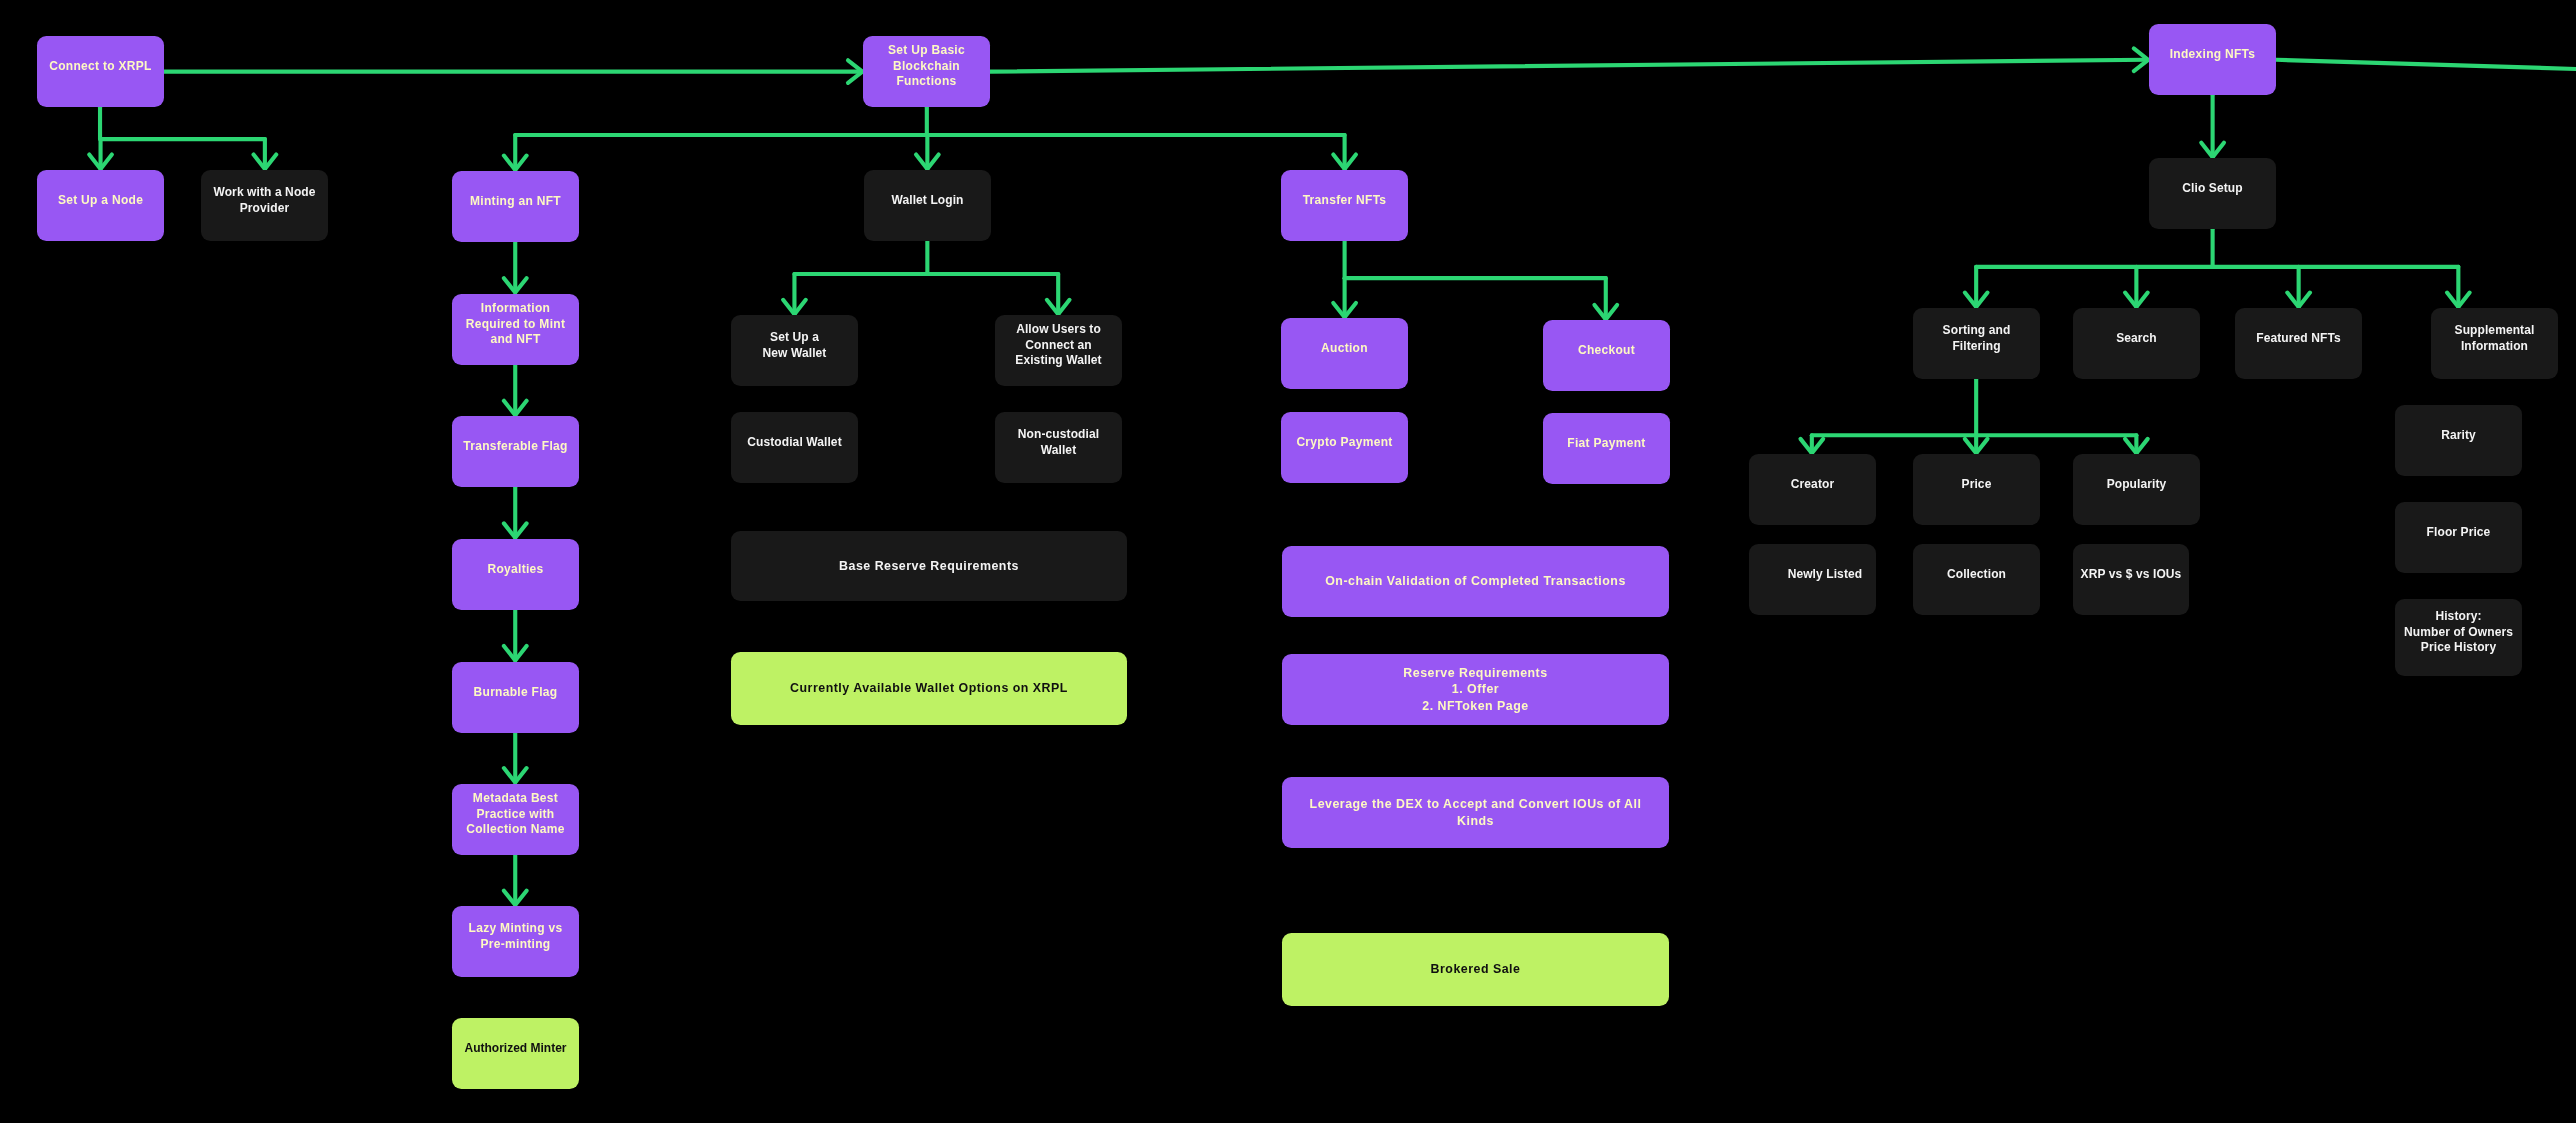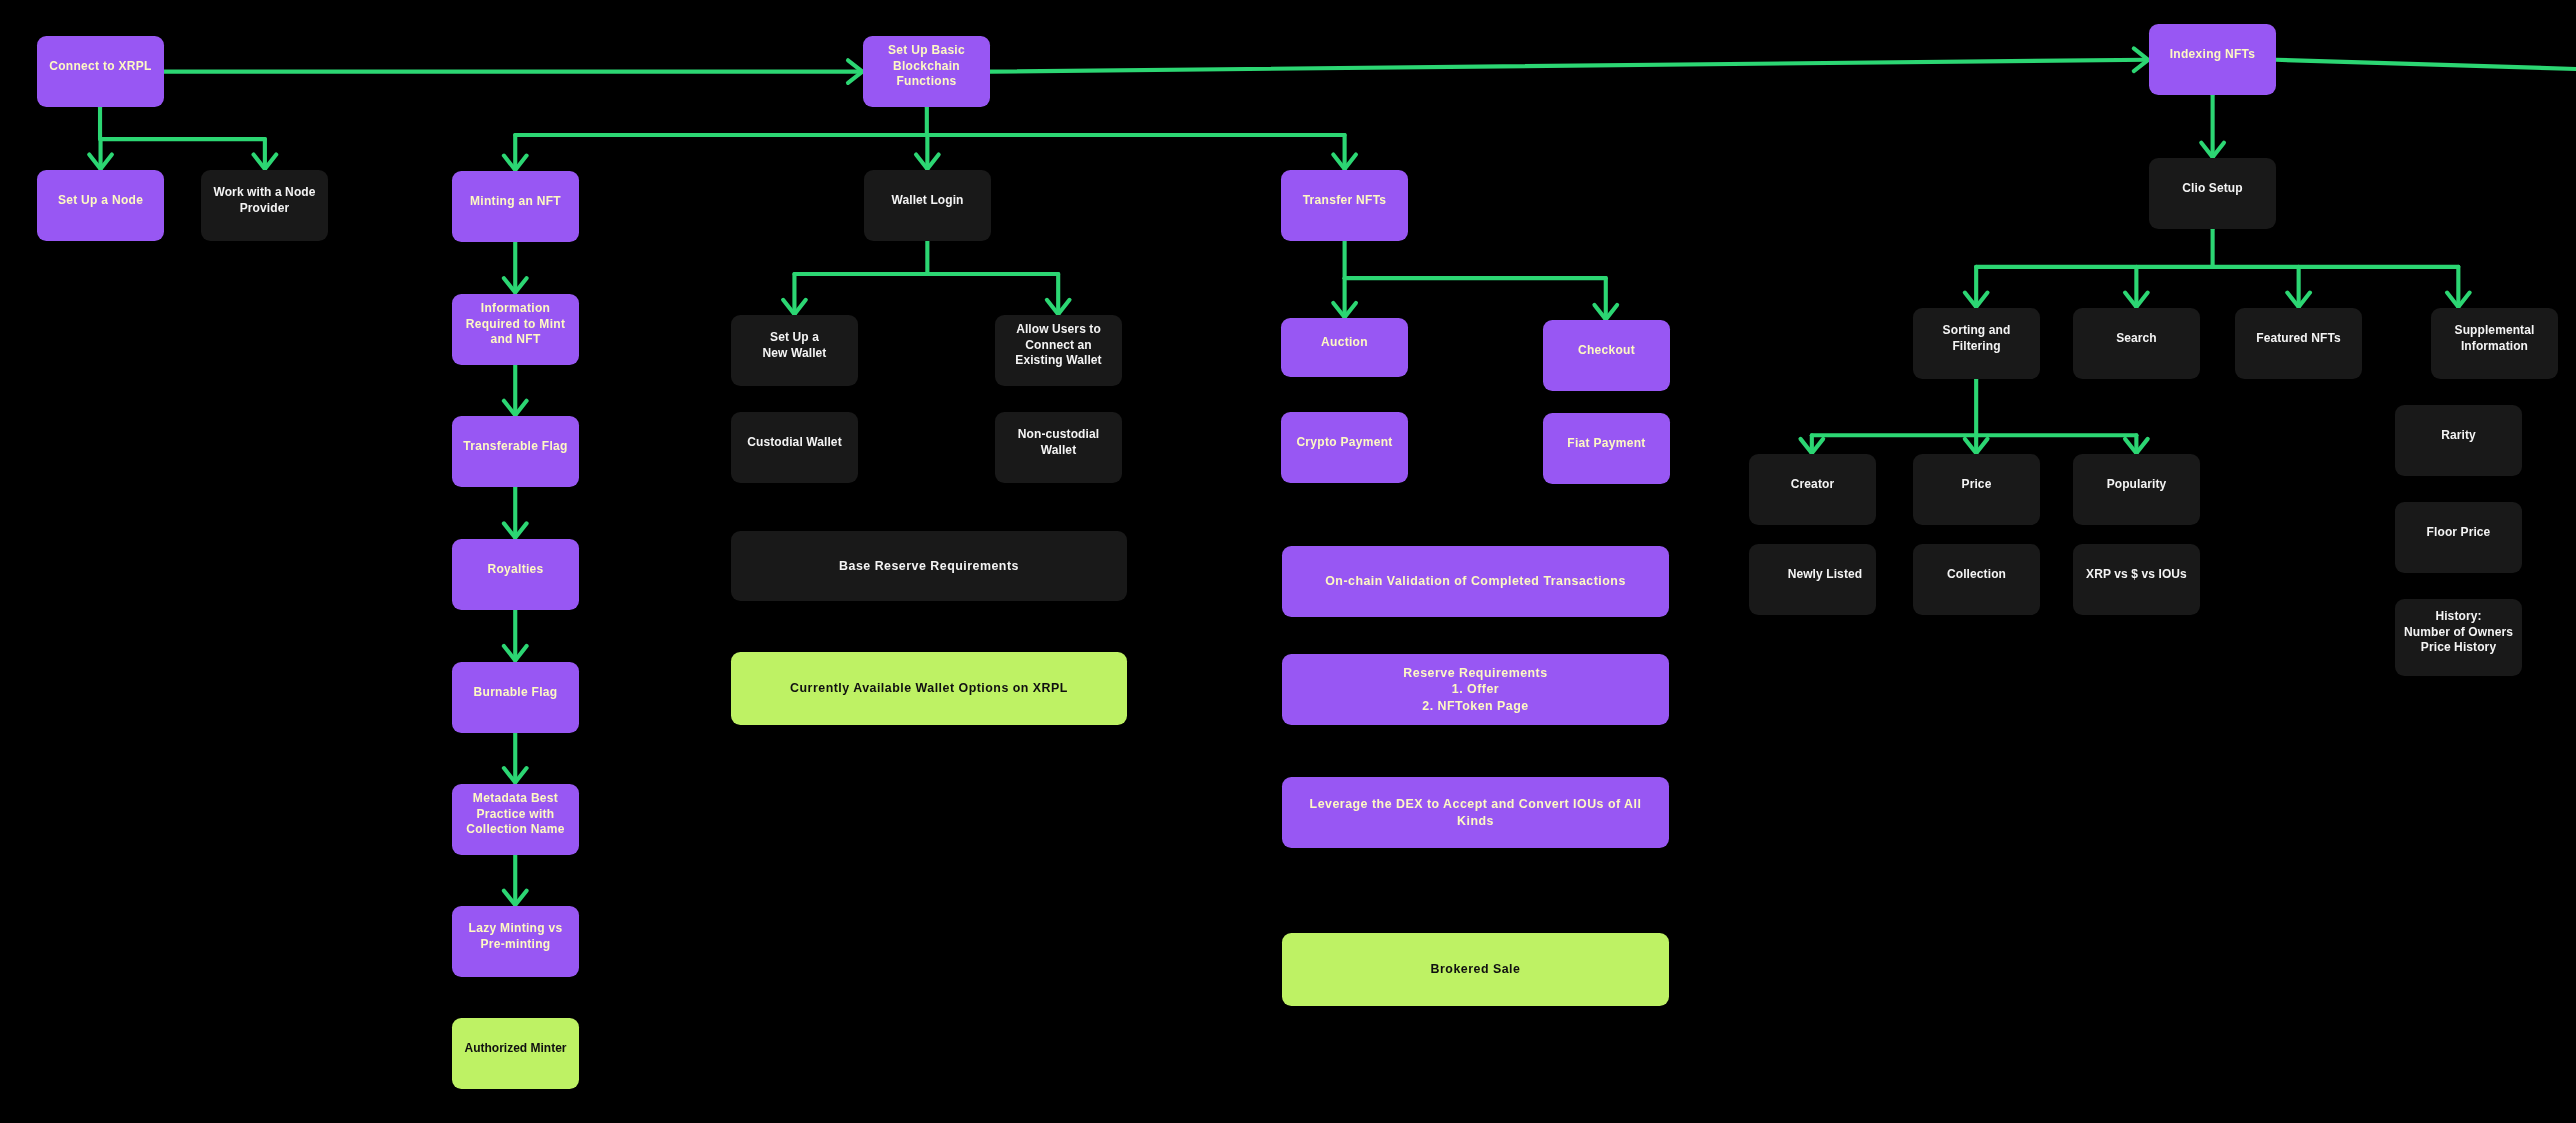--- a/index.html
+++ b/index.html
@@ -158,21 +158,21 @@
 Connect an
 Existing Wallet</span>
       </div>
       <div class="node dark" style="left: 731px; top: 412px; width: 127px; height: 71px;">
         <span class="lbl">Custodial Wallet</span>
       </div>
       <div class="node dark" style="left: 995px; top: 412px; width: 127px; height: 71px;">
         <span class="lbl">Non-custodial
 Wallet</span>
       </div>
-      <div class="node purple" style="left: 1281px; top: 318px; width: 127px; height: 59px;">
+      <div class="node purple" style="left: 1281px; top: 318px; width: 127px; height: 71px;">
         <span class="lbl">Auction</span>
       </div>
       <div class="node purple" style="left: 1543px; top: 320px; width: 127px; height: 71px;">
         <span class="lbl">Checkout</span>
       </div>
       <div class="node purple" style="left: 1281px; top: 412px; width: 127px; height: 71px;">
         <span class="lbl">Crypto Payment</span>
       </div>
       <div class="node purple" style="left: 1543px; top: 413px; width: 127px; height: 71px;">
         <span class="lbl">Fiat Payment</span>
@@ -219,21 +219,21 @@
       </div>
       <div class="node dark" style="left: 2073px; top: 454px; width: 127px; height: 71px;">
         <span class="lbl">Popularity</span>
       </div>
       <div class="node dark" style="left: 1749px; top: 544px; width: 127px; height: 71px; padding-left: 32px;">
         <span class="lbl">Newly Listed</span>
       </div>
       <div class="node dark" style="left: 1913px; top: 544px; width: 127px; height: 71px;">
         <span class="lbl">Collection</span>
       </div>
-      <div class="node dark" style="left: 2073px; top: 544px; width: 127px; height: 71px;">
+      <div class="node dark" style="left: 2073px; top: 544px; width: 116px; height: 71px;">
         <span class="lbl">XRP vs $ vs IOUs</span>
       </div>
       <div class="node dark" style="left: 2395px; top: 405px; width: 127px; height: 71px;">
         <span class="lbl">Rarity</span>
       </div>
       <div class="node dark" style="left: 2395px; top: 502px; width: 127px; height: 71px;">
         <span class="lbl">Floor Price</span>
       </div>
       <div class="node dark" style="left: 2395px; top: 599px; width: 127px; height: 77px;">
         <span class="lbl">History:

